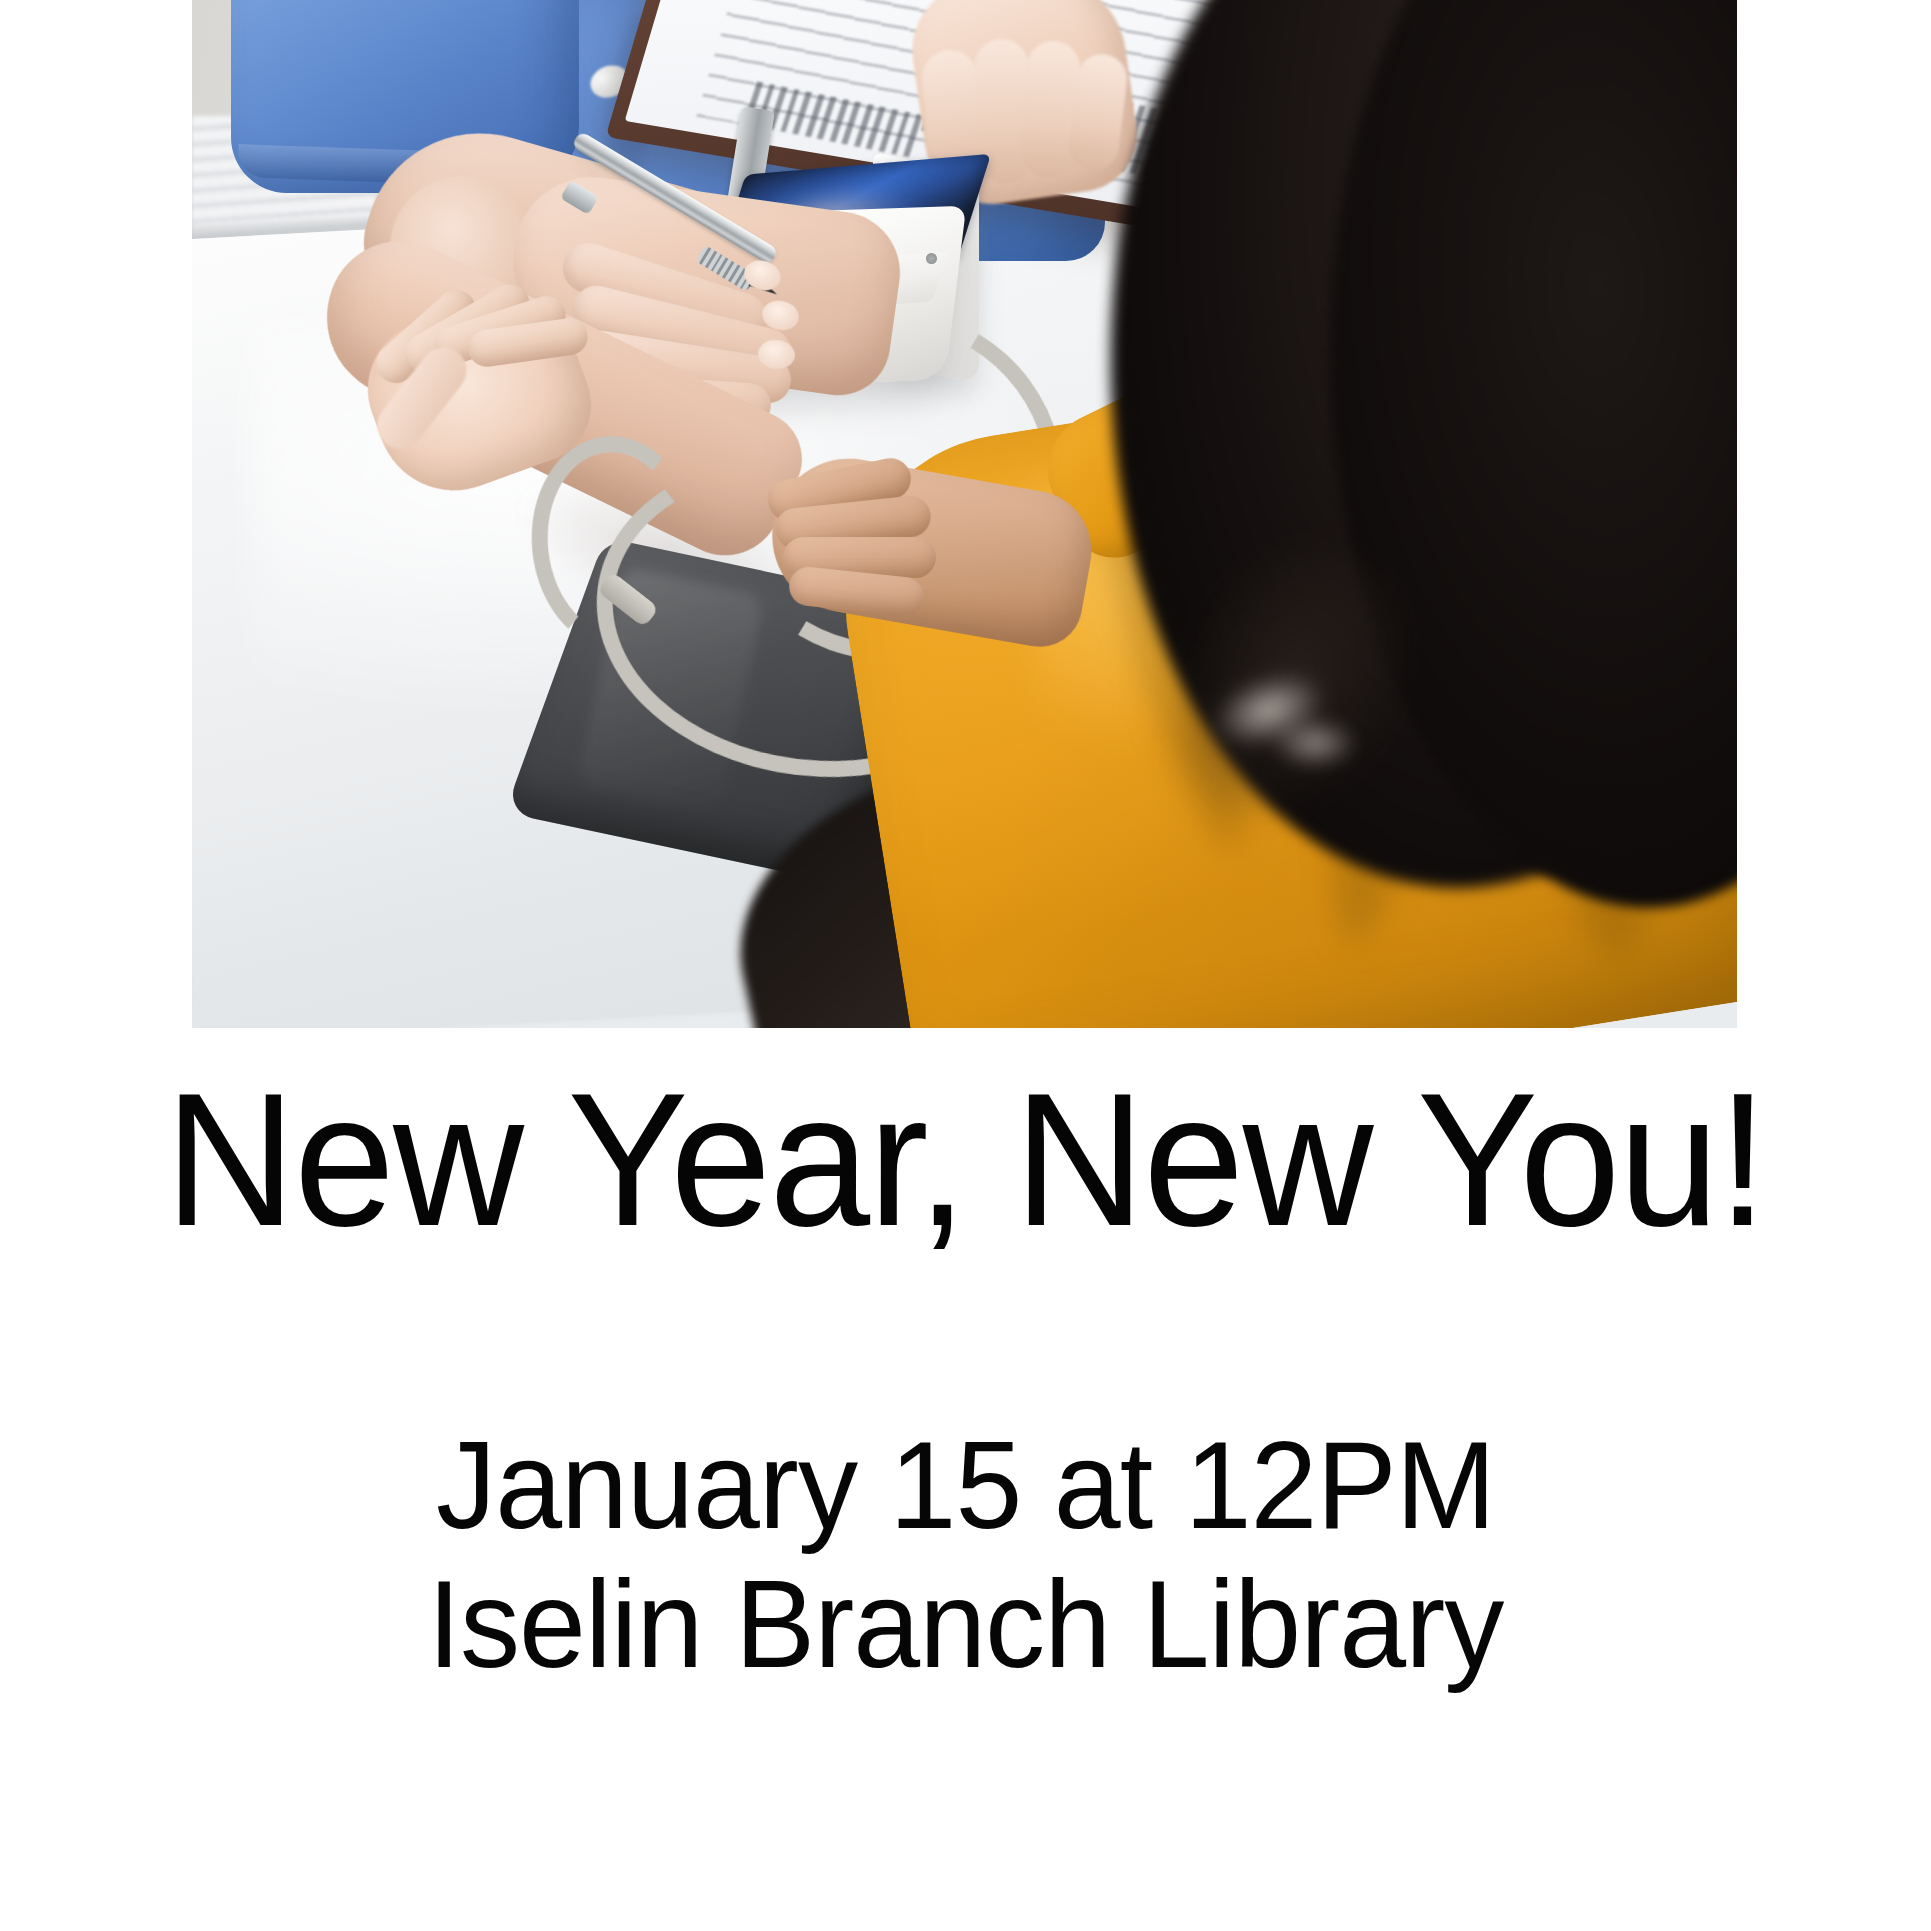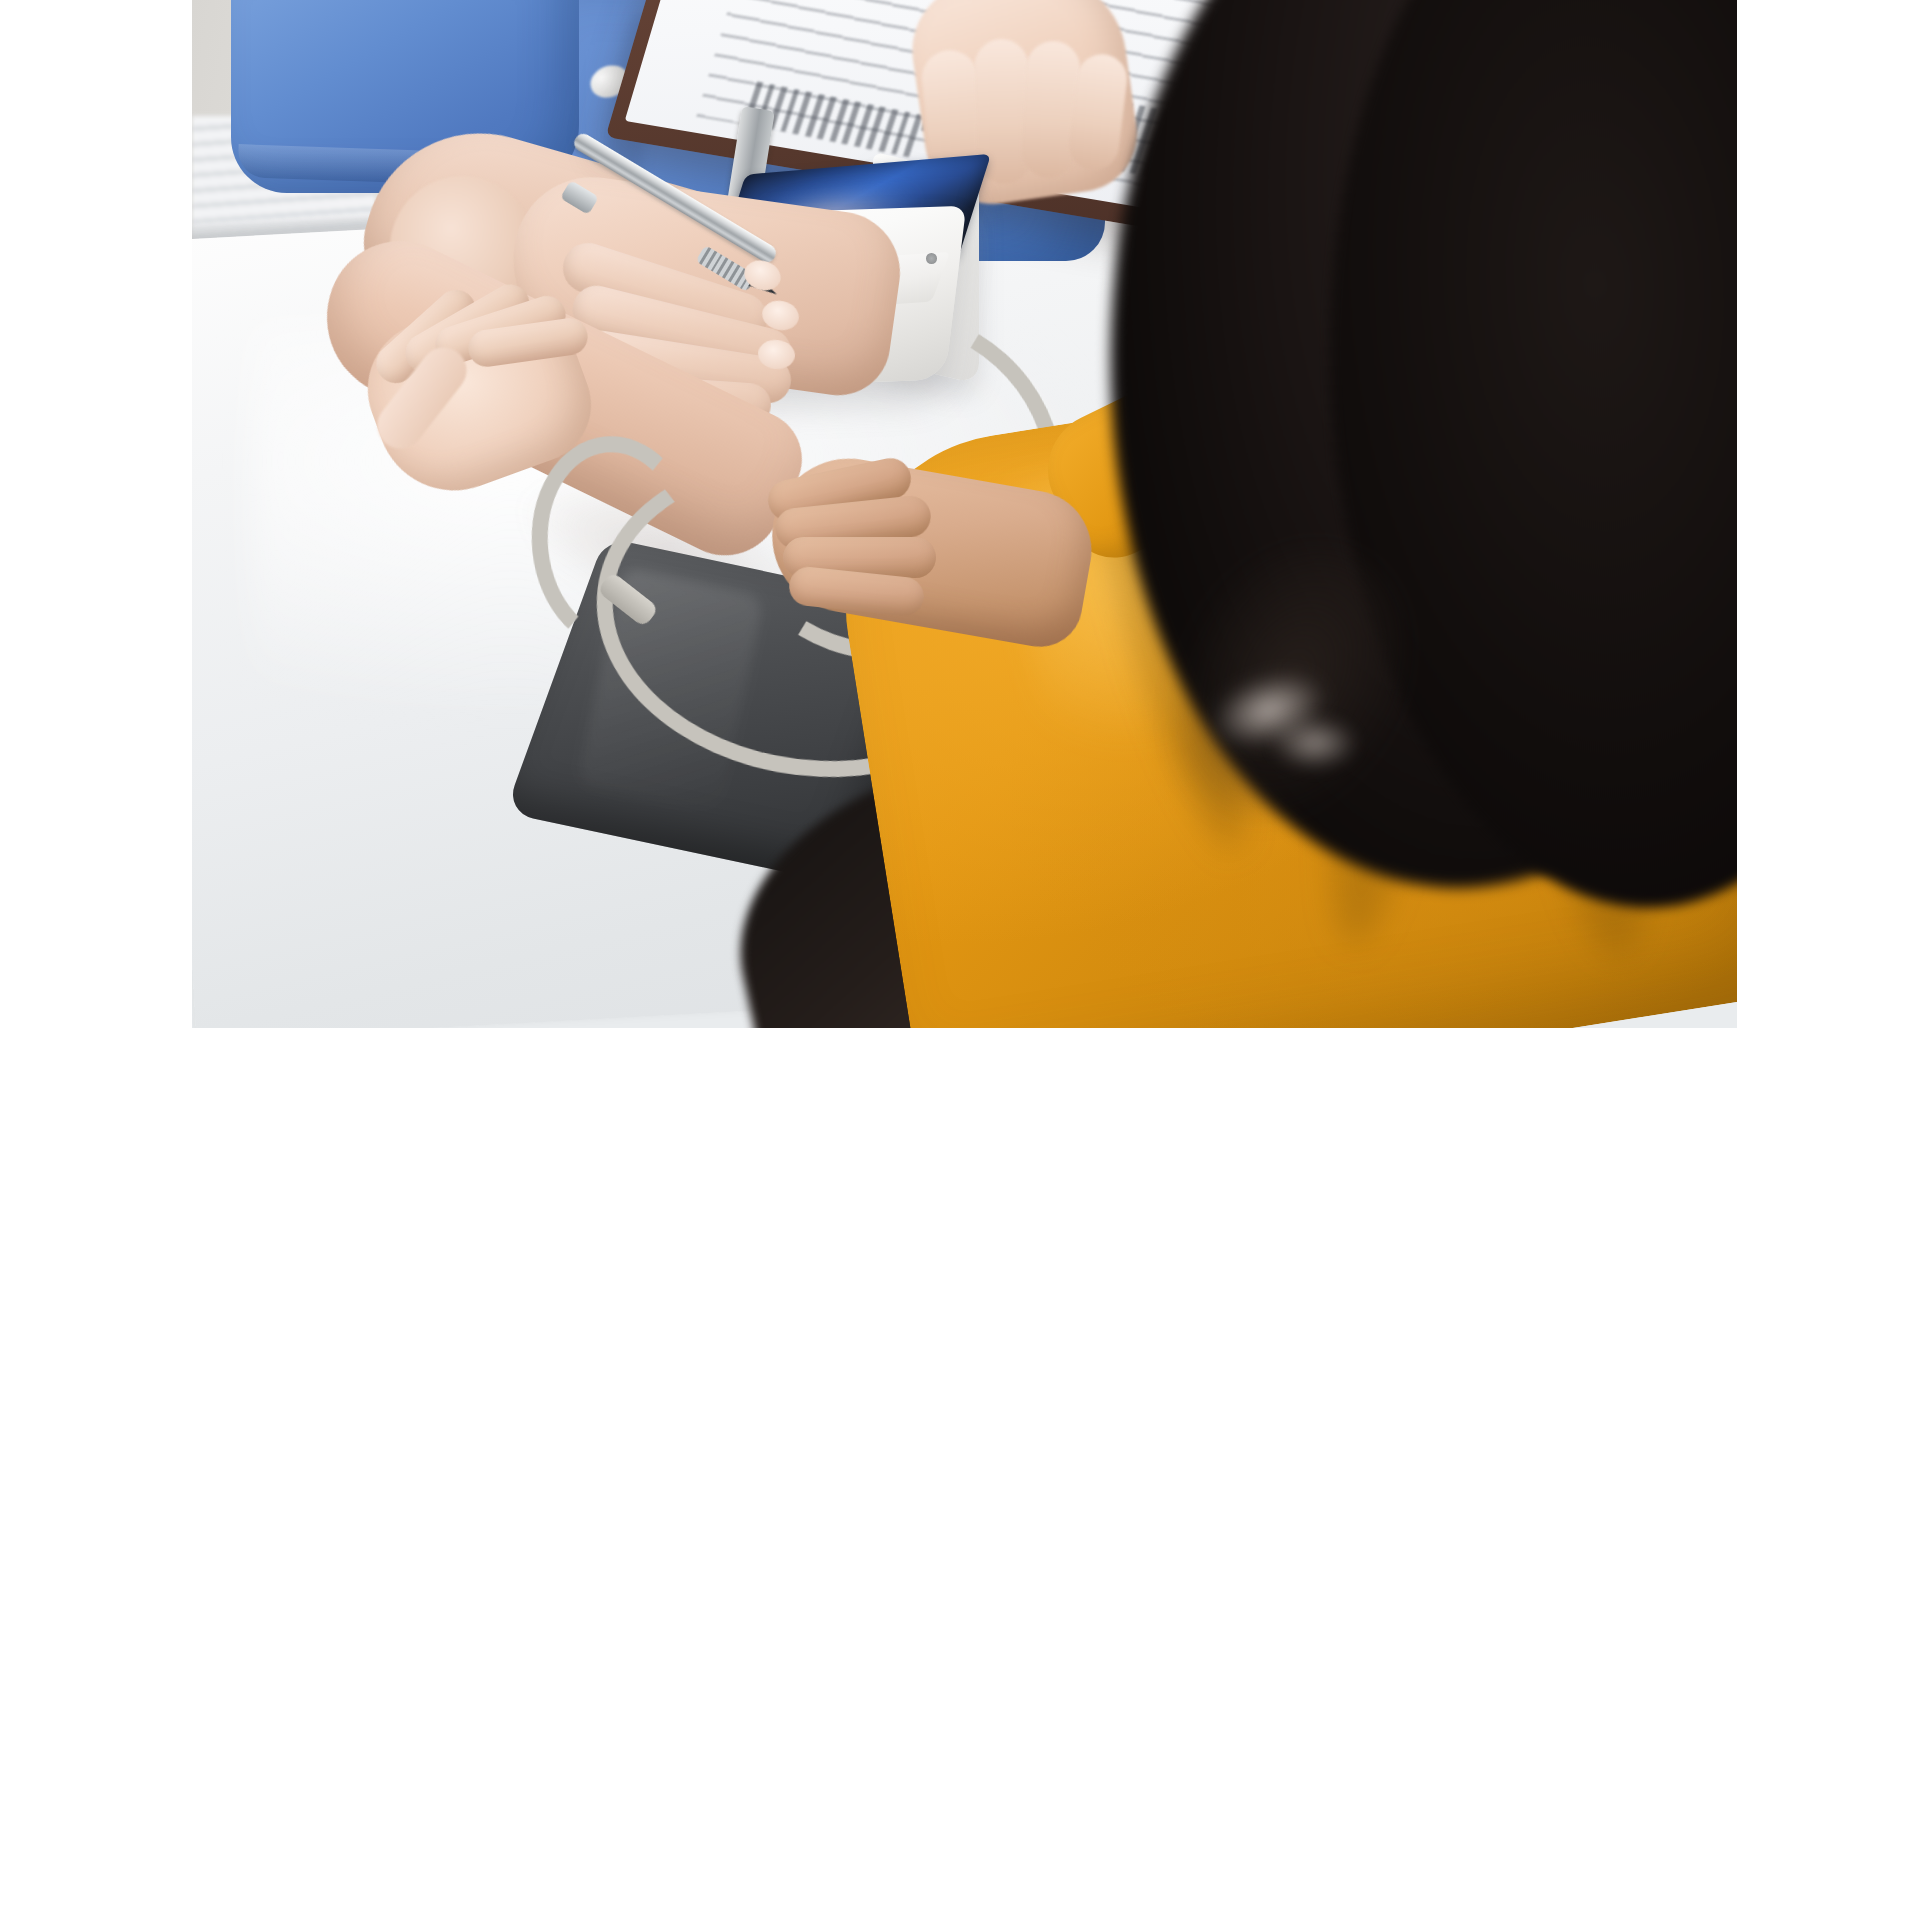--- a/index.html
+++ b/index.html
@@ -807,15 +807,23 @@
 
       <div class="hair"></div>
       <div class="hair-2"></div>
       <div class="hair-strand"></div>
       <div class="hair-spec"></div>
       <div class="hair-spec2"></div>
 
     </div>
   </div>
 
+  <div class="text-block">
+    <h1 class="headline">New Year, New You!</h1>
+
+    <div class="subtitle">
+      <span class="sub-line">January 15 at 12PM</span>
+      <span class="sub-line">Iselin Branch Library</span>
+    </div>
+  </div>
 
 </div>
 
 
 </body></html>

